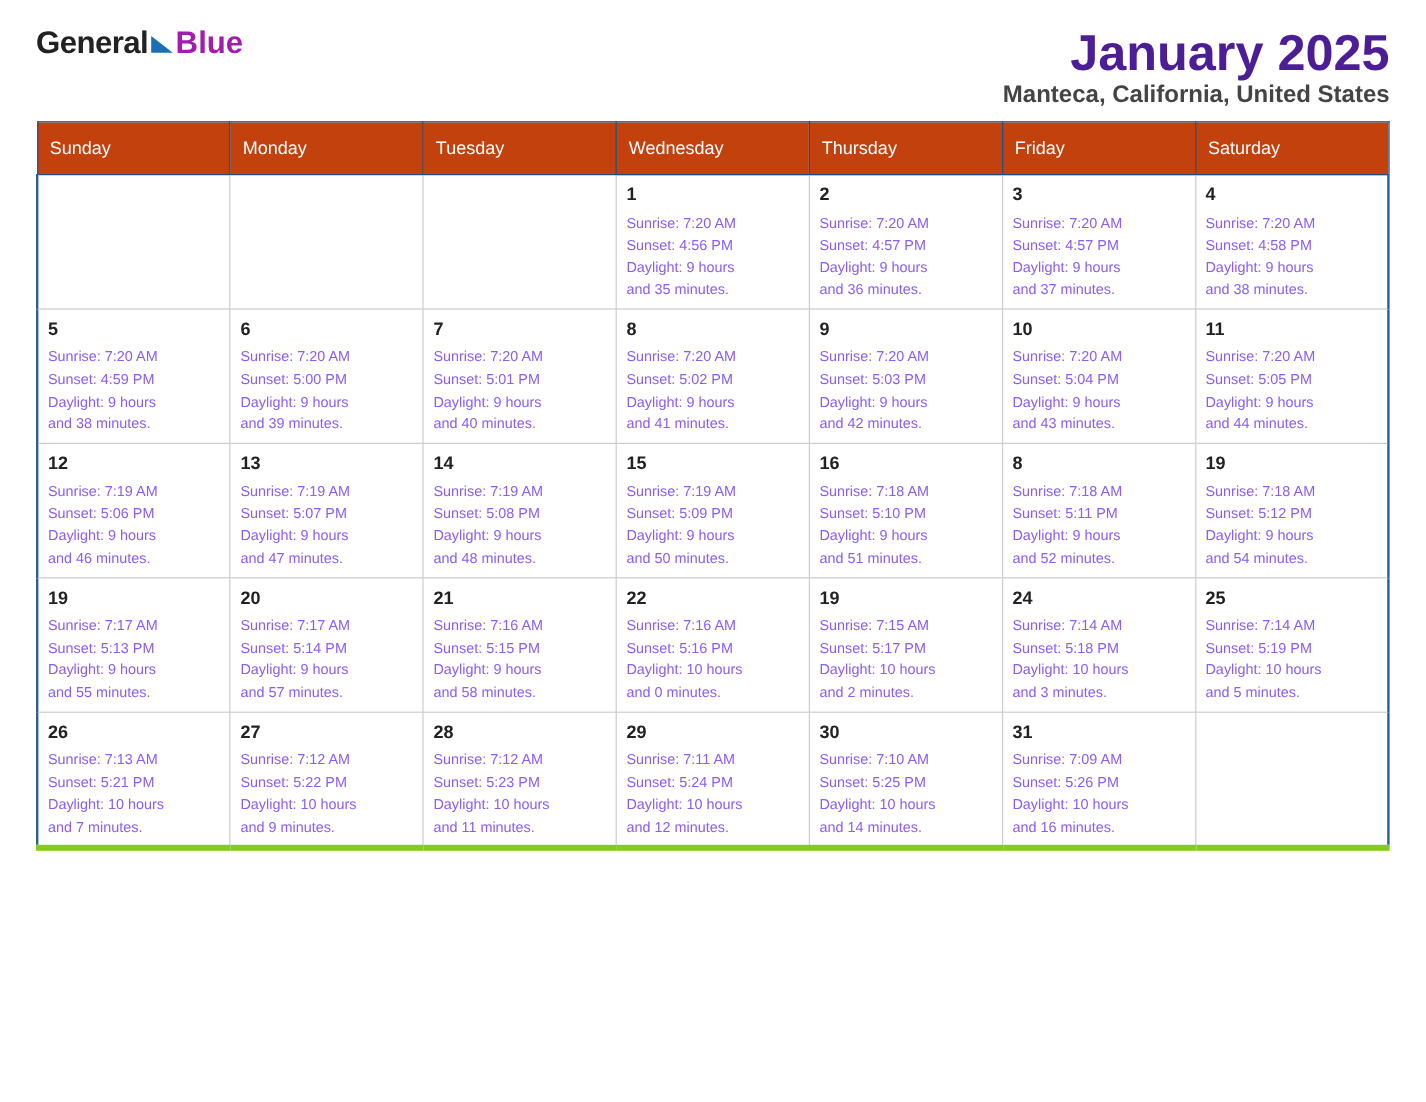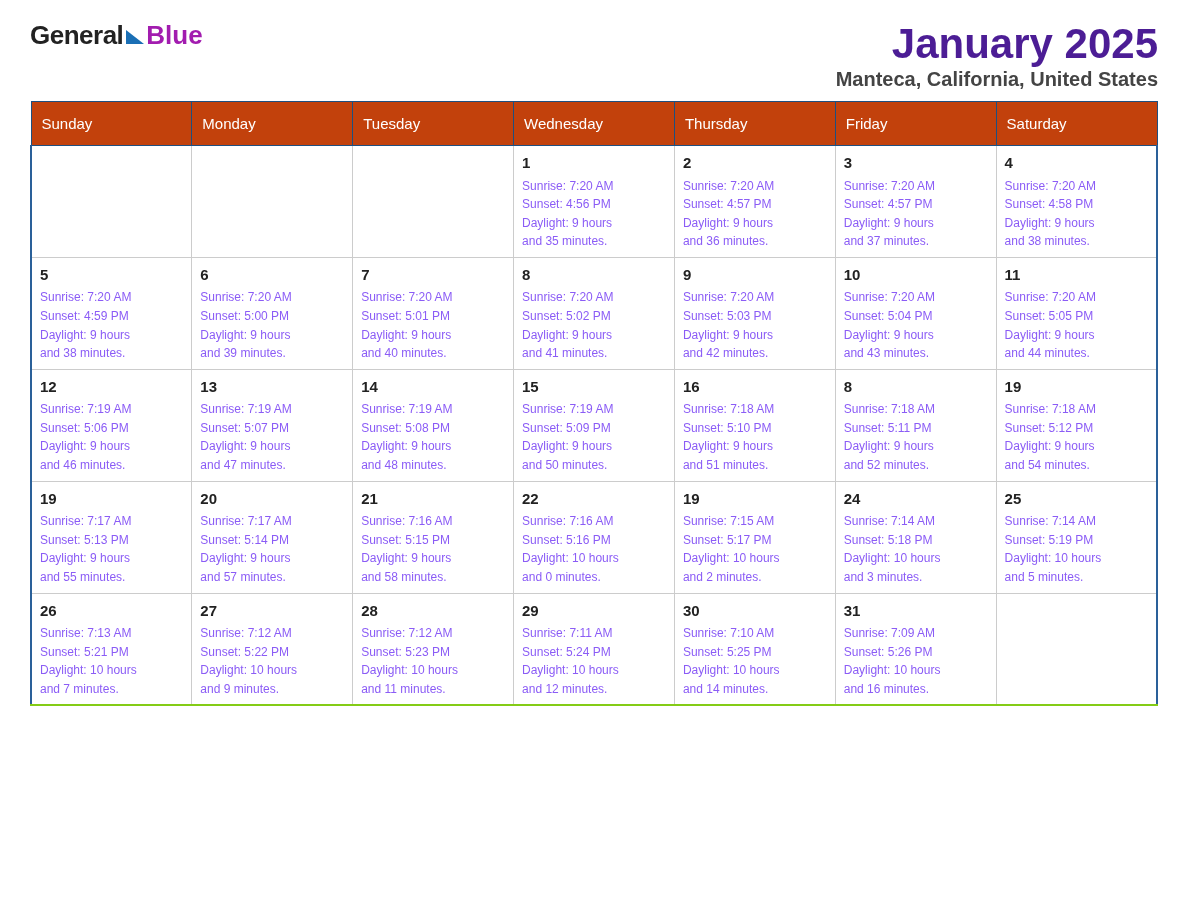--- a/index.html
+++ b/index.html
@@ -59,21 +59,21 @@
       color: #222;
       display: block;
       margin-bottom: 2px;
     }
     .day-info {
       font-size: 12px;
       color: #8b5cf6;
       line-height: 1.55;
     }
     .calendar tbody tr:last-child td {
-      border-bottom: 2px solid #84cc16;
+      border-bottom: 5px solid #84cc16;
     }
     .calendar tbody tr td:first-child {
       border-left: 2px solid #2a6099;
     }
     .calendar tbody tr td:last-child {
       border-right: 2px solid #2a6099;
     }
     .logo-wrapper {
       display: flex;
       align-items: flex-start;

